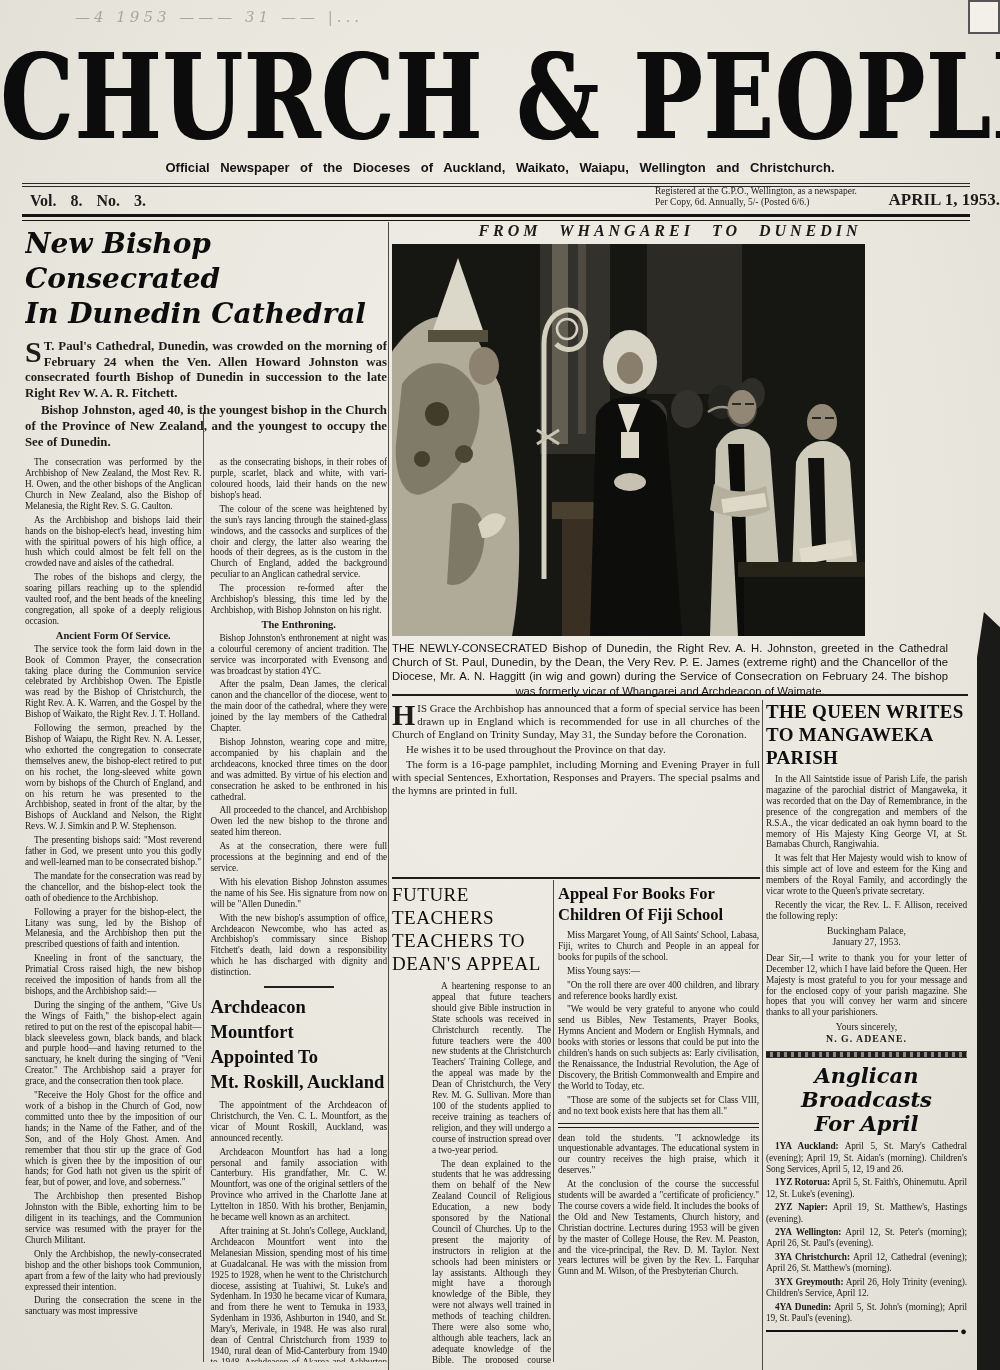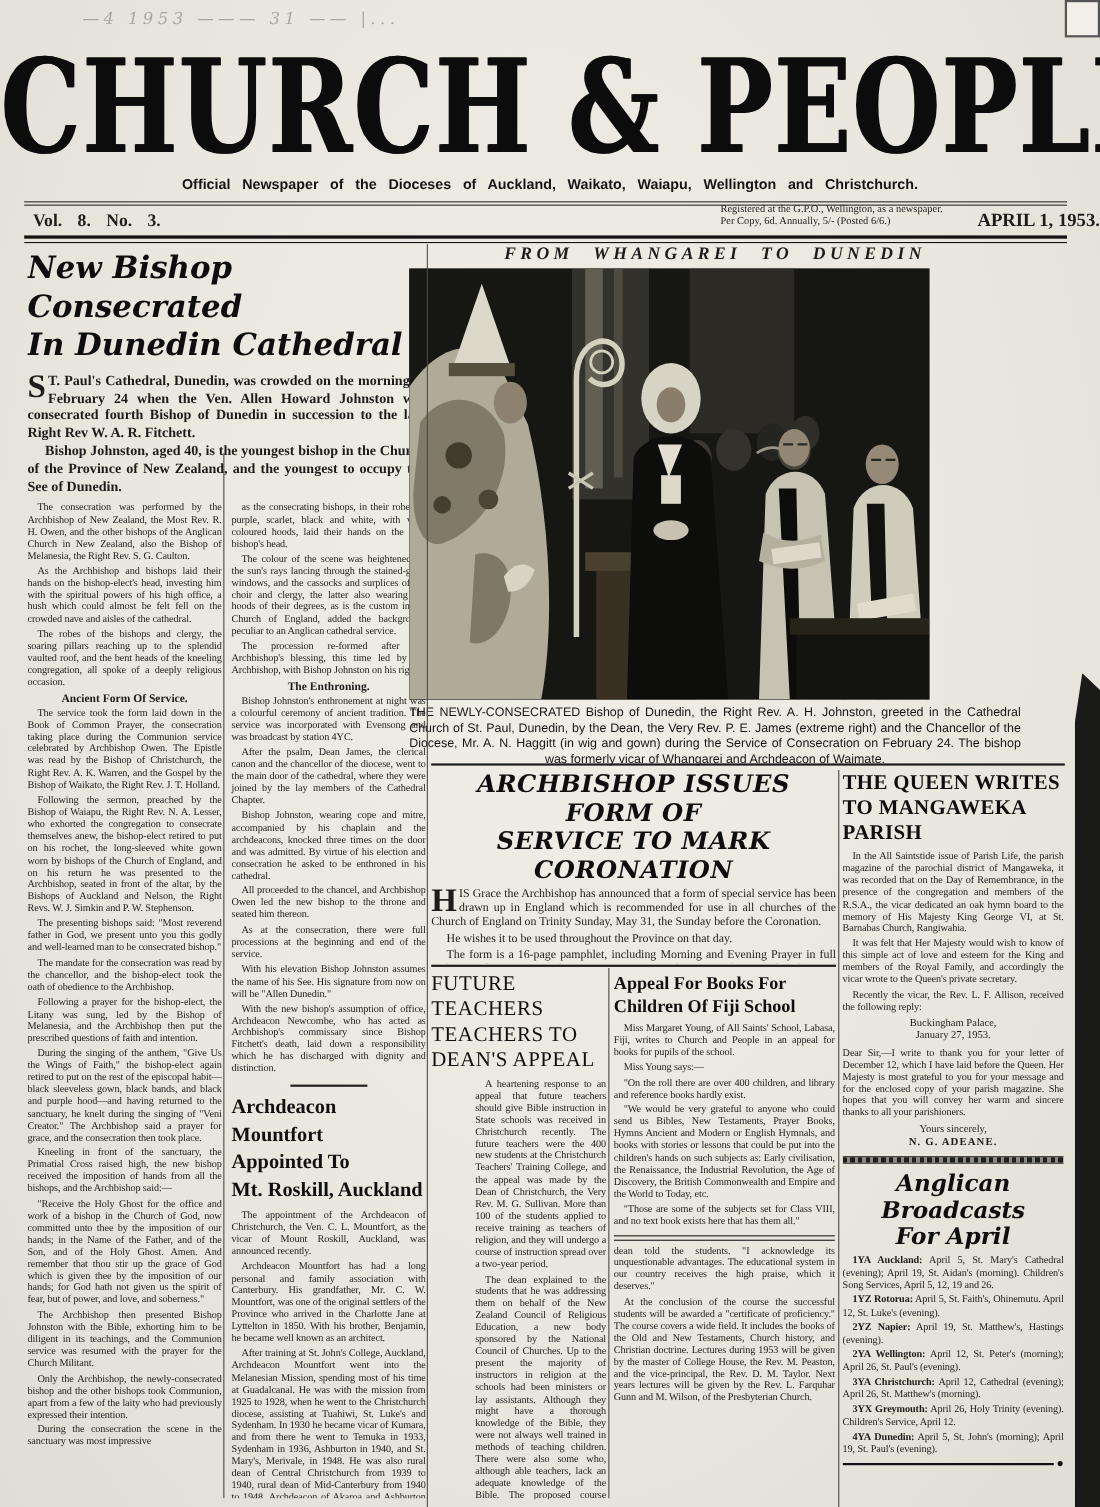--- a/index.html
+++ b/index.html
@@ -40,21 +40,21 @@
   .lede .p2 { text-indent:16px; }
   .dropcap { float:left; font-size:30px; line-height:26px; font-weight:bold; padding-right:2px; }
   .cols { display:flex; margin-top:7px; }
   .ncol { width:177px; }
   .ncol + .ncol { margin-left:9px; }
   .sep-short { width:70px; border-top:2px solid #222; margin:8px auto 7px; }
   .mountfort-head { font-weight:bold; font-size:18.5px; line-height:25px; color:#101010;
     font-family:"Liberation Serif",serif; }
 
   
-  .sec-photo { left:372px; top:222px; width:556px; }
+  .sec-photo { left:392px; top:222px; width:556px; }
   .photo-overline { text-align:center; font-weight:bold; font-style:italic; font-size:16px;
     letter-spacing:4px; word-spacing:10px; margin-bottom:4px; }
   .photo-frame { width:473px; height:392px; background:#161613; overflow:hidden; }
   .photo-caption { margin-top:5px; font-family:"Liberation Sans",sans-serif; font-size:11.3px;
     line-height:14.2px; text-align:justify; text-align-last:center; color:#161616; }
   .rule-under-photo { left:392px; top:694px; width:576px; border-top:2px solid #1c1c1c; }
 
   
   .sec-coronation { left:392px; top:700px; width:368px; height:176px; overflow:hidden; }
   .cor-head { font-family:"DejaVu Serif",serif; font-style:italic; font-weight:bold; font-size:22px;
@@ -135,22 +135,22 @@
       <div class="ncol bodytxt">
         <p>The consecration was performed by the Archbishop of New Zealand, the Most Rev. R. H. Owen, and the other bishops of the Anglican Church in New Zealand, also the Bishop of Melanesia, the Right Rev. S. G. Caulton.</p>
         <p>As the Archbishop and bishops laid their hands on the bishop-elect's head, investing him with the spiritual powers of his high office, a hush which could almost be felt fell on the crowded nave and aisles of the cathedral.</p>
         <p>The robes of the bishops and clergy, the soaring pillars reaching up to the splendid vaulted roof, and the bent heads of the kneeling congregation, all spoke of a deeply religious occasion.</p>
         <div class="subhead">Ancient Form Of Service.</div>
         <p>The service took the form laid down in the Book of Common Prayer, the consecration taking place during the Communion service celebrated by Archbishop Owen. The Epistle was read by the Bishop of Christchurch, the Right Rev. A. K. Warren, and the Gospel by the Bishop of Waikato, the Right Rev. J. T. Holland.</p>
         <p>Following the sermon, preached by the Bishop of Waiapu, the Right Rev. N. A. Lesser, who exhorted the congregation to consecrate themselves anew, the bishop-elect retired to put on his rochet, the long-sleeved white gown worn by bishops of the Church of England, and on his return he was presented to the Archbishop, seated in front of the altar, by the Bishops of Auckland and Nelson, the Right Revs. W. J. Simkin and P. W. Stephenson.</p>
         <p>The presenting bishops said: "Most reverend father in God, we present unto you this godly and well-learned man to be consecrated bishop."</p>
         <p>The mandate for the consecration was read by the chancellor, and the bishop-elect took the oath of obedience to the Archbishop.</p>
         <p>Following a prayer for the bishop-elect, the Litany was sung, led by the Bishop of Melanesia, and the Archbishop then put the prescribed questions of faith and intention.</p>
+        <p>Kneeling in front of the sanctuary, the Primatial Cross raised high, the new bishop received the imposition of hands from all the bishops, and the Archbishop said:—</p>
         <p>During the singing of the anthem, "Give Us the Wings of Faith," the bishop-elect again retired to put on the rest of the episcopal habit—black sleeveless gown, black bands, and black and purple hood—and having returned to the sanctuary, he knelt during the singing of "Veni Creator." The Archbishop said a prayer for grace, and the consecration then took place.</p>
-        <p>Kneeling in front of the sanctuary, the Primatial Cross raised high, the new bishop received the imposition of hands from all the bishops, and the Archbishop said:—</p>
         <p>"Receive the Holy Ghost for the office and work of a bishop in the Church of God, now committed unto thee by the imposition of our hands; in the Name of the Father, and of the Son, and of the Holy Ghost. Amen. And remember that thou stir up the grace of God which is given thee by the imposition of our hands; for God hath not given us the spirit of fear, but of power, and love, and soberness."</p>
         <p>The Archbishop then presented Bishop Johnston with the Bible, exhorting him to be diligent in its teachings, and the Communion service was resumed with the prayer for the Church Militant.</p>
         <p>Only the Archbishop, the newly-consecrated bishop and the other bishops took Communion, apart from a few of the laity who had previously expressed their intention.</p>
         <p>During the consecration the scene in the sanctuary was most impressive</p>
       </div>
       <div class="ncol bodytxt">
         <p>as the consecrating bishops, in their robes of purple, scarlet, black and white, with vari-coloured hoods, laid their hands on the new bishop's head.</p>
         <p>The colour of the scene was heightened by the sun's rays lancing through the stained-glass windows, and the cassocks and surplices of the choir and clergy, the latter also wearing the hoods of their degrees, as is the custom in the Church of England, added the background peculiar to an Anglican cathedral service.</p>
         <p>The procession re-formed after the Archbishop's blessing, this time led by the Archbishop, with Bishop Johnston on his right.</p>
         <div class="subhead">The Enthroning.</div>
@@ -233,24 +233,20 @@
 
         <rect x="352" y="332" width="121" height="60" fill="#13130f"></rect>
         <rect x="346" y="318" width="127" height="15" fill="#262419"></rect>
       </svg>
     </div>
     <div class="photo-caption">THE NEWLY-CONSECRATED Bishop of Dunedin, the Right Rev. A. H. Johnston, greeted in the Cathedral Church of St. Paul, Dunedin, by the Dean, the Very Rev. P. E. James (extreme right) and the Chancellor of the Diocese, Mr. A. N. Haggitt (in wig and gown) during the Service of Consecration on February 24.    The bishop was formerly vicar of Whangarei and Archdeacon of Waimate.</div>
   </div>
   <div class="abs rule-under-photo"></div>
 
   <div class="abs sec-coronation">
-    <div class="cor-head">
-      <div>ARCHBISHOP ISSUES FORM OF</div>
-      <div>SERVICE TO MARK CORONATION</div>
-    </div>
     <div class="cor-body">
       <p class="noind"><span class="dropcap">H</span><span>IS Grace the Archbishop has announced that a form of special service has been drawn up in England which is recommended for use in all churches of the Church of England on Trinity Sunday, May 31, the Sunday before the Coronation.</span></p>
       <p>He wishes it to be used throughout the Province on that day.</p>
       <p>The form is a 16-page pamphlet, including Morning and Evening Prayer in full with special Sentences, Exhortation, Responses and Prayers.  The special psalms and the hymns are printed in full.</p>
 
     </div>
   </div>
   <div class="abs rule-mid"></div>
 
   <div class="abs sec-teachers">

